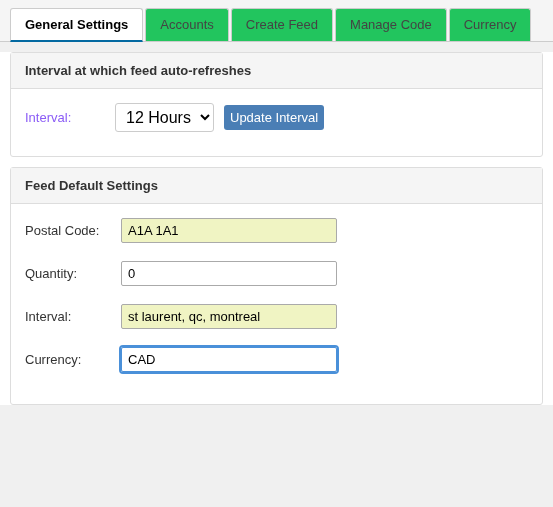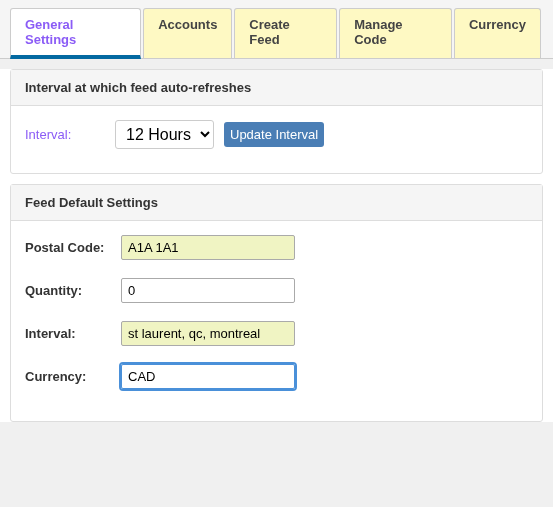--- a/index.html
+++ b/index.html
@@ -15,34 +15,33 @@
       display: flex;
       border-bottom: 1px solid #ccc;
       background: #f5f5f5;
       padding: 8px 10px 0 10px;
     }
 
     .tab {
       padding: 8px 14px;
       border: 1px solid #ccc;
       border-bottom: none;
-      background: #fef9c3;
+      background: #22c55e;
       cursor: pointer;
       margin-right: 2px;
       border-radius: 3px 3px 0 0;
       font-size: 13px;
       color: #444;
-      font-weight: bold;
     }
 
     .tab.active {
       background: #fff;
-      border-bottom: 4px solid #0369a1;
+      border-bottom: 2px solid #0369a1;
       margin-bottom: -1px;
-      color: #8b5cf6;
+      color: #000000;
       font-weight: bold;
     }
 
     .content-area {
       background: #fff;
       padding: 0;
     }
 
     .section {
       background: #fff;
@@ -90,21 +89,21 @@
       padding: 5px 6px;
       background: #4a7eb5;
       color: #fff;
       border: none;
       border-radius: 3px;
       cursor: pointer;
       font-size: 13px;
     }
 
     .form-input {
-      width: 174px;
+      width: 216px;
       padding: 4px 6px;
       border: 1px solid #aaa;
       border-radius: 2px;
       font-size: 13px;
     }
 
     .form-input.highlighted {
       background: #f0f4c3;
     }
 
@@ -115,21 +114,21 @@
     }
 
     .field-row-form {
       display: flex;
       align-items: center;
       margin-bottom: 18px;
     }
 
     .field-label-form {
       width: 96px;
-      font-weight: bold;
+      font-weight: normal;
       font-size: 13px;
       color: #333;
       text-align: left;
     }
   </style>
 </head>
 <body>
 
 <div class="tabs">
   <div class="tab active">

